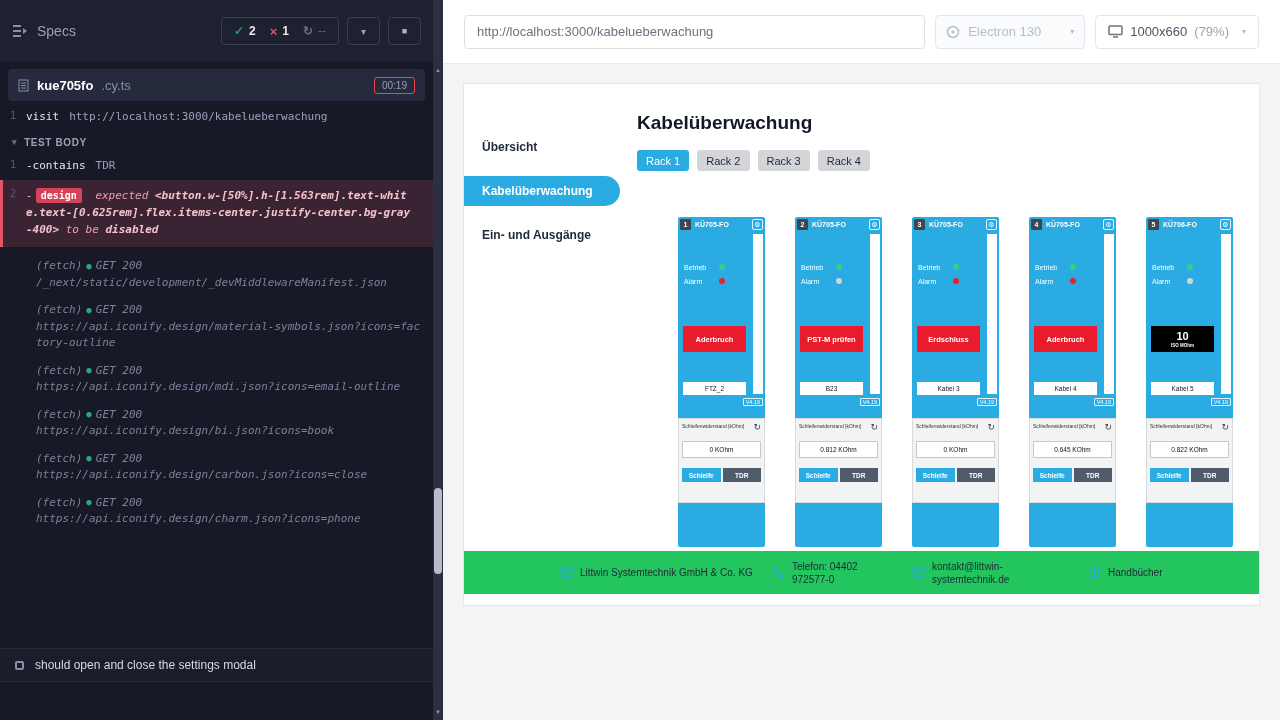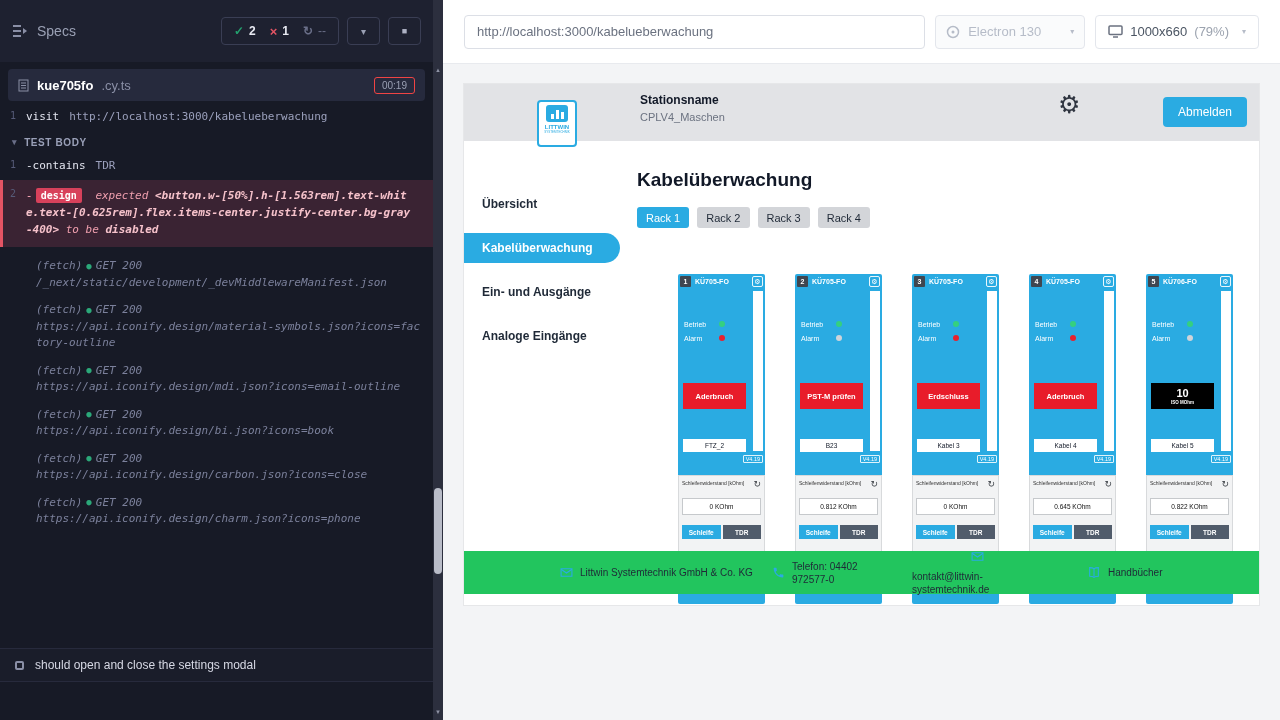--- a/index.html
+++ b/index.html
@@ -169,21 +169,21 @@
     font-weight:bold; font-family:"Liberation Sans", sans-serif; }
   .btn-schleife { background:#2aabe2; }
   .btn-tdr { background:#515c6b; }
 
   .app-footer { position:absolute; left:0; right:0; bottom:11px; height:43px;
     background:#22c55e; display:flex; align-items:center; padding-left:96px; z-index:10;
     font-size:10px; color:#1f2937; }
   .f-item { display:flex; align-items:center; gap:7px; line-height:1.3; }
   .f-company { width:196px; }
   .f-phone { width:112px; margin-left:16px; }
-  .f-email { width:130px; margin-left:28px;flex-direction:column; }
+  .f-email { width:130px; margin-left:28px; }
   .f-manuals { margin-left:45px; }
   .f-icon { flex:none; display:flex; }
 </style>
 </head>
 <body>
 
 <div class="cy-panel">
   <div class="cy-topbar">
     <div class="specs-btn">
       <svg width="16" height="14" viewBox="0 0 16 14">
@@ -333,44 +333,26 @@
         <rect x="1" y="1" width="13" height="8.5" rx="1" fill="none" stroke="#6b7280" stroke-width="1.5"></rect>
         <path d="M5 12h5" stroke="#6b7280" stroke-width="1.5"></path>
       </svg>
       <span>1000x660</span>
       <span class="vp-zoom">(79%)</span>
       <span class="chev">▾</span>
     </div>
   </div>
 
   <div class="app">
-    <div class="app-header">
-      <div class="logo">
-        <span class="logo-mark">
-            <i class="lm1"></i>
-            <i class="lm2"></i>
-            <i class="lm3"></i>
-          </span>
-        <span class="logo-text">LITTWIN</span>
-        <span class="logo-sub">SYSTEMTECHNIK</span>
-      </div>
-      <div class="station">
-        <div class="station-label">Stationsname</div>
-        <div class="station-value">CPLV4_Maschen</div>
-      </div>
-      <span class="app-gear">⚙</span>
-      <button class="logout-btn">Abmelden</button>
-    </div>
 
     <div class="app-body">
       <div class="app-sidebar">
         <div class="side-item">Übersicht</div>
         <div class="side-item active">Kabelüberwachung</div>
         <div class="side-item">Ein- und Ausgänge</div>
-        <div class="side-item">Analoge Eingänge</div>
       </div>
 
       <div class="app-main">
         <div class="page-title">Kabelüberwachung</div>
         <div class="tabs">
           <span class="tab active">Rack 1</span>
           <span class="tab">Rack 2</span>
           <span class="tab">Rack 3</span>
           <span class="tab">Rack 4</span>
         </div>

